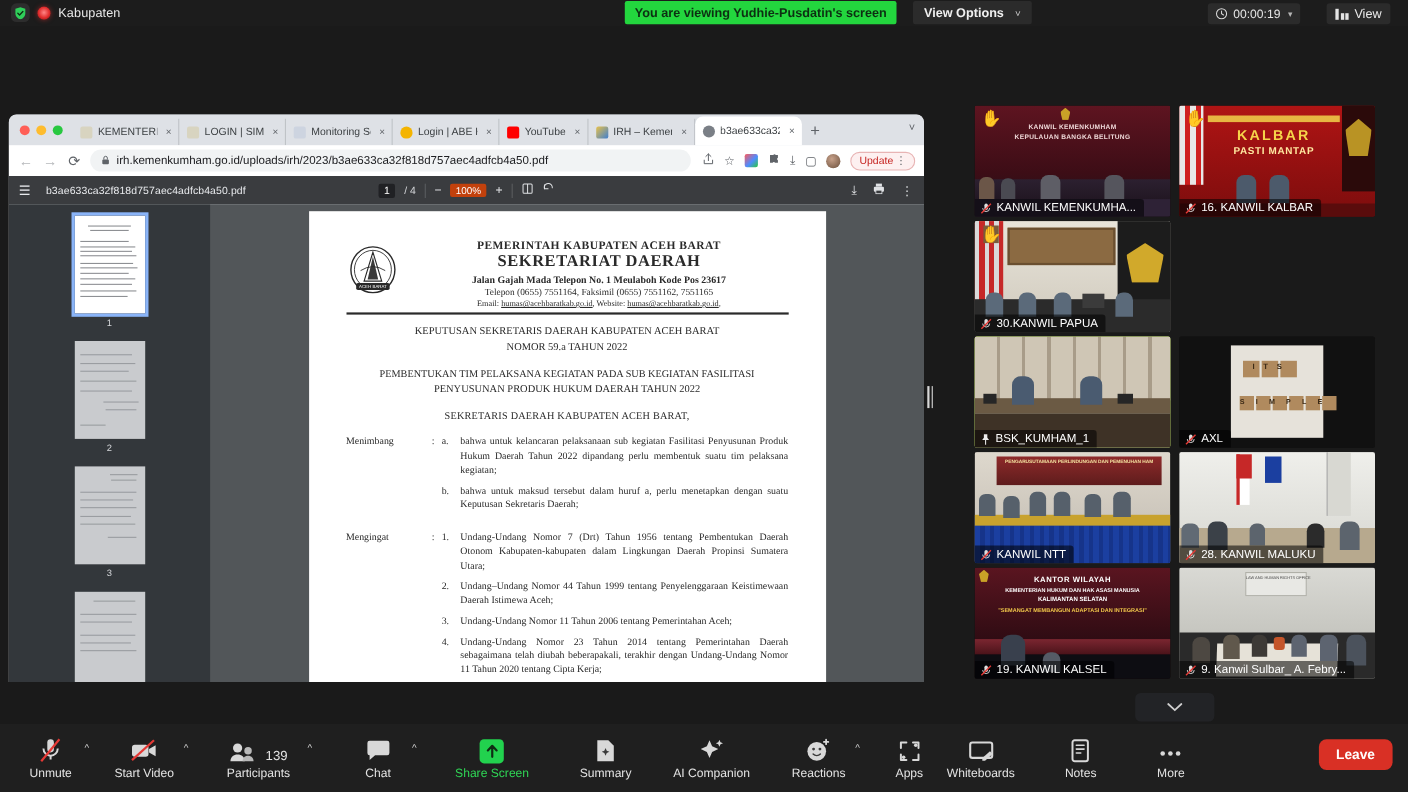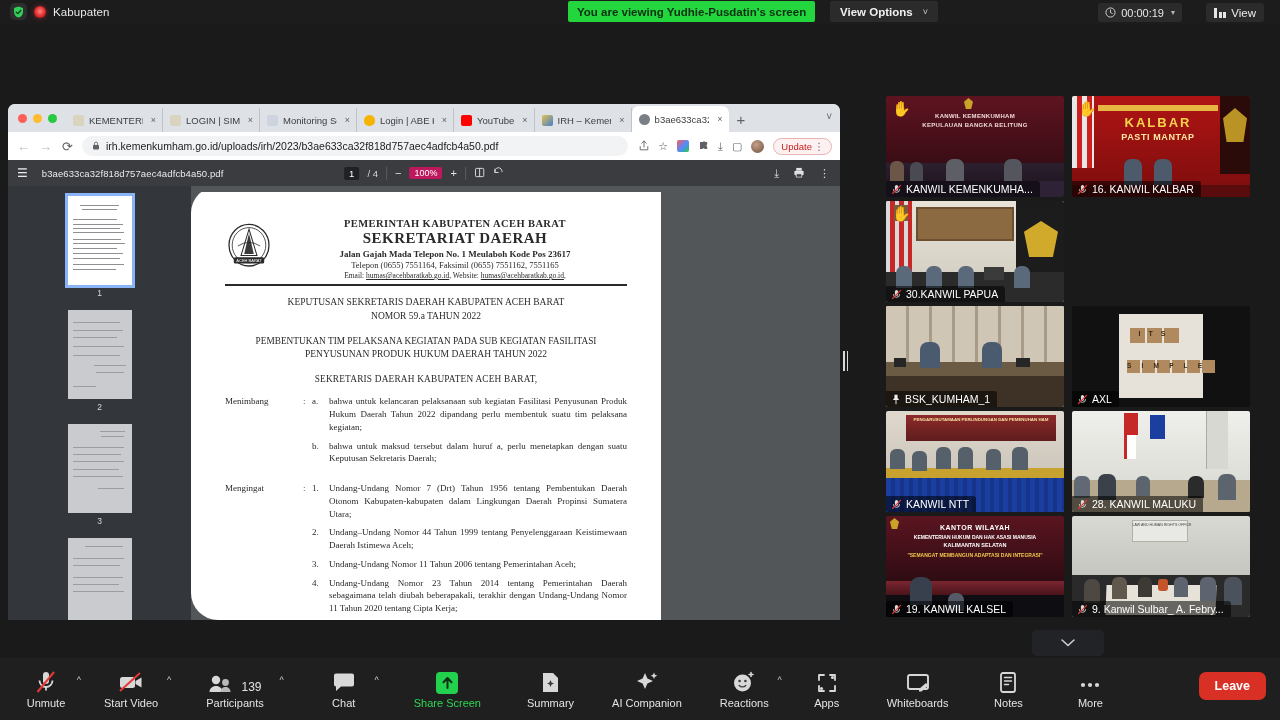--- a/index.html
+++ b/index.html
@@ -122,40 +122,40 @@
     height: 26px; background: #3a3c3f; display: flex; align-items: center;
     position: relative; color: #e8eaed; font-size: 10px;
   }
   .pdf-menu { margin-left: 9px; font-size: 12px; line-height: 1; }
   .pdf-fname { margin-left: 14px; font-size: 9.5px; color: #e8eaed; letter-spacing: .1px; }
   .pdf-center { position: absolute; left: 50%; transform: translateX(-50%);
     display: flex; align-items: center; gap: 8px; }
   .pg-box { background: #202124; border-radius: 2px; padding: 1px 5px; font-size: 9.5px; color: #fff; }
   .pg-tot { font-size: 9.5px; color: #d3d5d8; }
   .tb-sep { width: 1px; height: 13px; background: #5a5c5f; display: block; }
-  .zoom-pct { background: #be185d; border-radius: 2px; padding: 1px 5px; font-size: 9px; color: #fff; }
+  .zoom-pct { background: #c2410c; border-radius: 2px; padding: 1px 5px; font-size: 9px; color: #fff; }
   .tb-ico { font-size: 11px; color: #e0e2e5; }
   .pdf-right { position: absolute; right: 10px; display: flex; align-items: center; gap: 14px; }
 
   .pdf-body { position: absolute; top: 82px; bottom: 0; left: 0; right: 0; background: #525659; display: flex; }
   .thumbs {
     width: 183px; background: #33373b; padding-top: 10px;
     display: flex; flex-direction: column; align-items: center; gap: 0; overflow: hidden;
   }
   .thumb-wrap { display: flex; flex-direction: column; align-items: center; }
   .thumb {
     width: 64px; height: 89px; background: #c9cbce; margin-bottom: 3px;
     position: relative; overflow: hidden;
   }
   .thumb.sel { outline: 3px solid #8ab4f8; background: #fff; }
   .thumb-num { color: #d7d9dc; font-size: 8.5px; margin-bottom: 12px; }
   .tline { position: absolute; left: 8%; height: 1px; background: #9a9da1; }
   .thumb.sel .tline { background: #8e9094; }
 
-  .page-scroll { flex: 1; display: flex; justify-content: flex-start; padding-top: 6px; overflow: hidden; position: relative; border-radius: 27px; }
+  .page-scroll { flex: 1; display: flex; justify-content: center; padding-top: 6px; overflow: hidden; position: relative; }
   .page {
     width: 470px; background: #fff; padding: 26px 34px 0 34px; position: relative;
     font-family: "Liberation Serif", serif; color: #2a2a2a;
   }
   .letterhead { display: flex; align-items: flex-start; gap: 10px; }
   .crest { width: 48px; height: 48px; flex: 0 0 48px; margin-top: 4px; }
   .lh-text { flex: 1; text-align: center; }
   .lh1 { font-size: 10.5px; font-weight: bold; letter-spacing: .4px; }
   .lh2 { font-size: 15px; font-weight: bold; letter-spacing: .5px; margin-top: 1px; }
   .lh3 { font-size: 9px; font-weight: bold; margin-top: 2px; }
@@ -867,21 +867,21 @@
       <span class="ic">
         <svg width="22" height="22" viewBox="0 0 22 22">
             <path d="M14 3h5v5M8 19H3v-5M3 8V3h5M19 14v5h-5" stroke="#d8d8d8" stroke-width="1.8" fill="none" stroke-linecap="round" stroke-linejoin="round"></path>
             <circle cx="16.5" cy="5.5" r="1.6" fill="#d8d8d8"></circle>
             <circle cx="5.5" cy="16.5" r="1.6" fill="#d8d8d8"></circle>
           </svg>
       </span>
       <span class="lb">Apps</span>
     </div>
 
-    <div class="tb-item" style="margin-left:26px">
+    <div class="tb-item" style="">
       <span class="ic">
         <svg width="24" height="22" viewBox="0 0 24 22">
             <rect x="2" y="3" width="20" height="14" rx="2" stroke="#d8d8d8" stroke-width="1.9" fill="none"></rect>
             <path d="M13 17l7-6 2.5 2.5-7 6H13z" fill="#d8d8d8"></path>
           </svg>
       </span>
       <span class="lb">Whiteboards</span>
     </div>
 
     <div class="tb-item" style="margin-left:26px">

